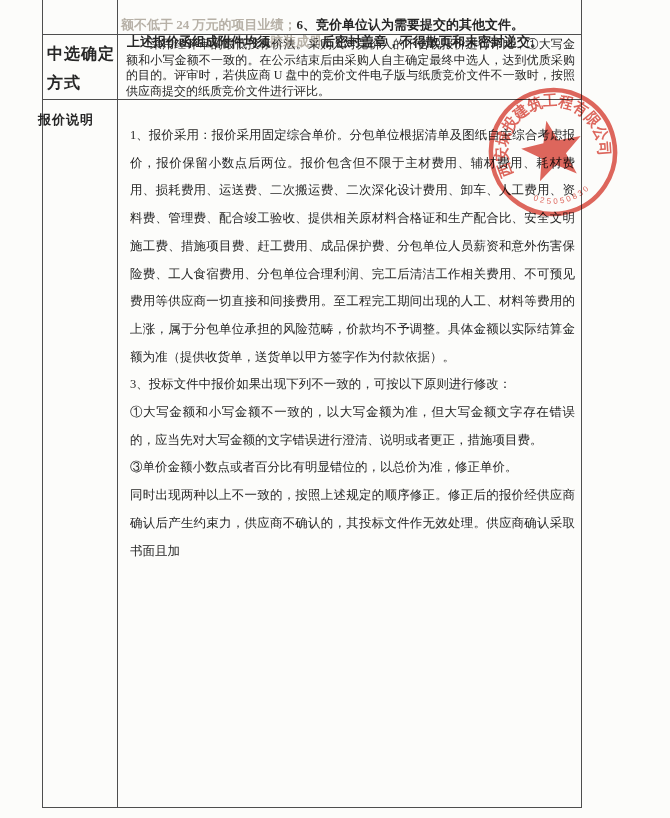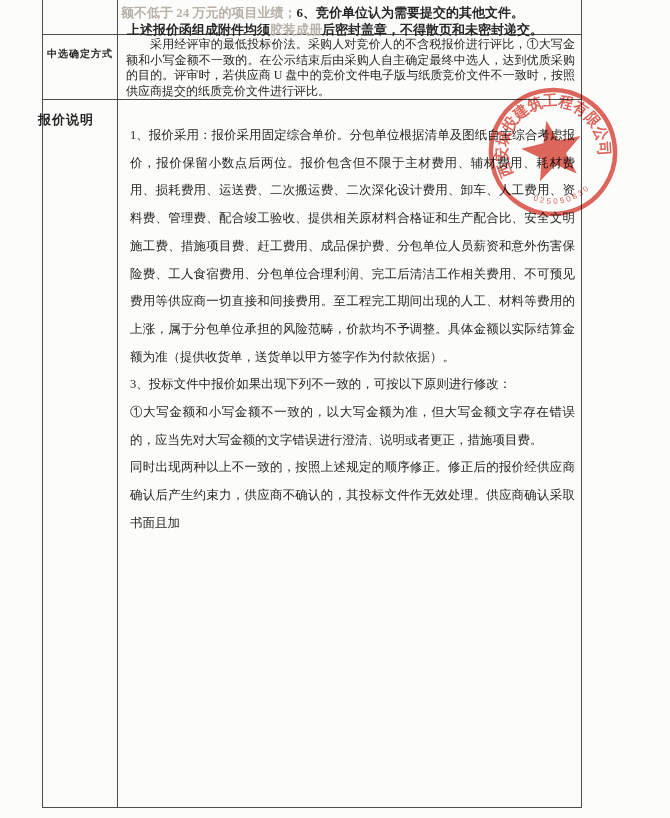--- a/index.html
+++ b/index.html
@@ -8,25 +8,25 @@
     width:670px;height:818px;
     background:#fcfcfa;
     overflow:hidden;
     font-family:"Liberation Serif","DejaVu Serif",serif;
     color:#262626;
   }
   .vline{position:absolute;width:1px;background:#4e4e4e;}
   .hline{position:absolute;height:1px;background:#4e4e4e;}
   .cell{position:absolute;box-sizing:border-box;}
   
-  .row1{left:118px;top:4px;width:463px;height:34px;font-size:13px;font-weight:bold;line-height:17px;padding-left:3px;}
+  .row1{left:118px;top:16px;width:463px;height:34px;font-size:13px;font-weight:bold;line-height:17px;padding-left:3px;}
   .row1 .line2{padding-left:6px;}
   .faint{color:#b7b1a7;}
   
-  .row2-label{left:43px;top:34px;width:74px;height:65px;font-size:10px;font-weight:bold;
+  .row2-label{left:43px;top:34px;width:74px;height:65px;font-size:16px;font-weight:bold;
     letter-spacing:1px;line-height:29px;padding:5px 0 0 4px;}
   .row2-content{left:118px;top:34px;width:463px;height:65px;font-size:12px;line-height:15.6px;
     padding:3px 6px 0 8px;text-align:justify;}
   .row2-content p{margin:0;text-indent:2em;}
   
   .row3-label{left:29px;top:99px;width:74px;height:708px;font-size:13px;font-weight:bold;
     letter-spacing:1px;padding:12px 0 0 9px;}
   .row3-content{left:118px;top:115px;width:463px;height:708px;font-size:12.5px;line-height:27.7px;
     padding:7px 6px 0 12px;text-align:justify;overflow:hidden;}
   .row3-content p{margin:0;}
@@ -64,20 +64,21 @@
   <div class="cell row2-label">中选确定方式</div>
   <div class="cell row2-content">
     <p>采用经评审的最低投标价法。采购人对竞价人的不含税报价进行评比，①大写金额和小写金额不一致的。在公示结束后由采购人自主确定最终中选人，达到优质采购的目的。评审时，若供应商 U 盘中的竞价文件电子版与纸质竞价文件不一致时，按照供应商提交的纸质竞价文件进行评比。</p>
   </div>
 
   <div class="cell row3-label">报价说明</div>
   <div class="cell row3-content">
     <p>1、报价采用：报价采用固定综合单价。分包单位根据清单及图纸自主综合考虑报价，报价保留小数点后两位。报价包含但不限于主材费用、辅材费用、耗材费用、损耗费用、运送费、二次搬运费、二次深化设计费用、卸车、人工费用、资料费、管理费、配合竣工验收、提供相关原材料合格证和生产配合比、安全文明施工费、措施项目费、赶工费用、成品保护费、分包单位人员薪资和意外伤害保险费、工人食宿费用、分包单位合理利润、完工后清洁工作相关费用、不可预见费用等供应商一切直接和间接费用。至工程完工期间出现的人工、材料等费用的上涨，属于分包单位承担的风险范畴，价款均不予调整。具体金额以实际结算金额为准（提供收货单，送货单以甲方签字作为付款依据）。</p>
     <p>3、投标文件中报价如果出现下列不一致的，可按以下原则进行修改：</p>
     <p>①大写金额和小写金额不一致的，以大写金额为准，但大写金额文字存在错误的，应当先对大写金额的文字错误进行澄清、说明或者更正，措施项目费。</p>
+    <p>③单价金额小数点或者百分比有明显错位的，以总价为准，修正单价。</p>
     <p>同时出现两种以上不一致的，按照上述规定的顺序修正。修正后的报价经供应商确认后产生约束力，供应商不确认的，其投标文件作无效处理。供应商确认采取书面且加</p>
   </div>
 
   <svg class="stamp" viewBox="0 0 200 200">
     <defs>
       <path id="arcTop" d="M 56.8 115.7 A 46 46 0 1 1 143.2 115.7" fill="none"></path>
       <path id="arcBottom" d="M 55 126 A 52 52 0 0 0 145 126" fill="none"></path>
     </defs>
     <circle cx="100" cy="100" r="62" fill="none" stroke="#d9453a" stroke-width="4.5"></circle>
     <polygon fill="#d9453a" points="100,68 107.6,89.5 130.4,90.1 112.4,104 118.8,125.9 100,113 81.2,125.9 87.6,104 69.6,90.1 92.4,89.5"></polygon>

